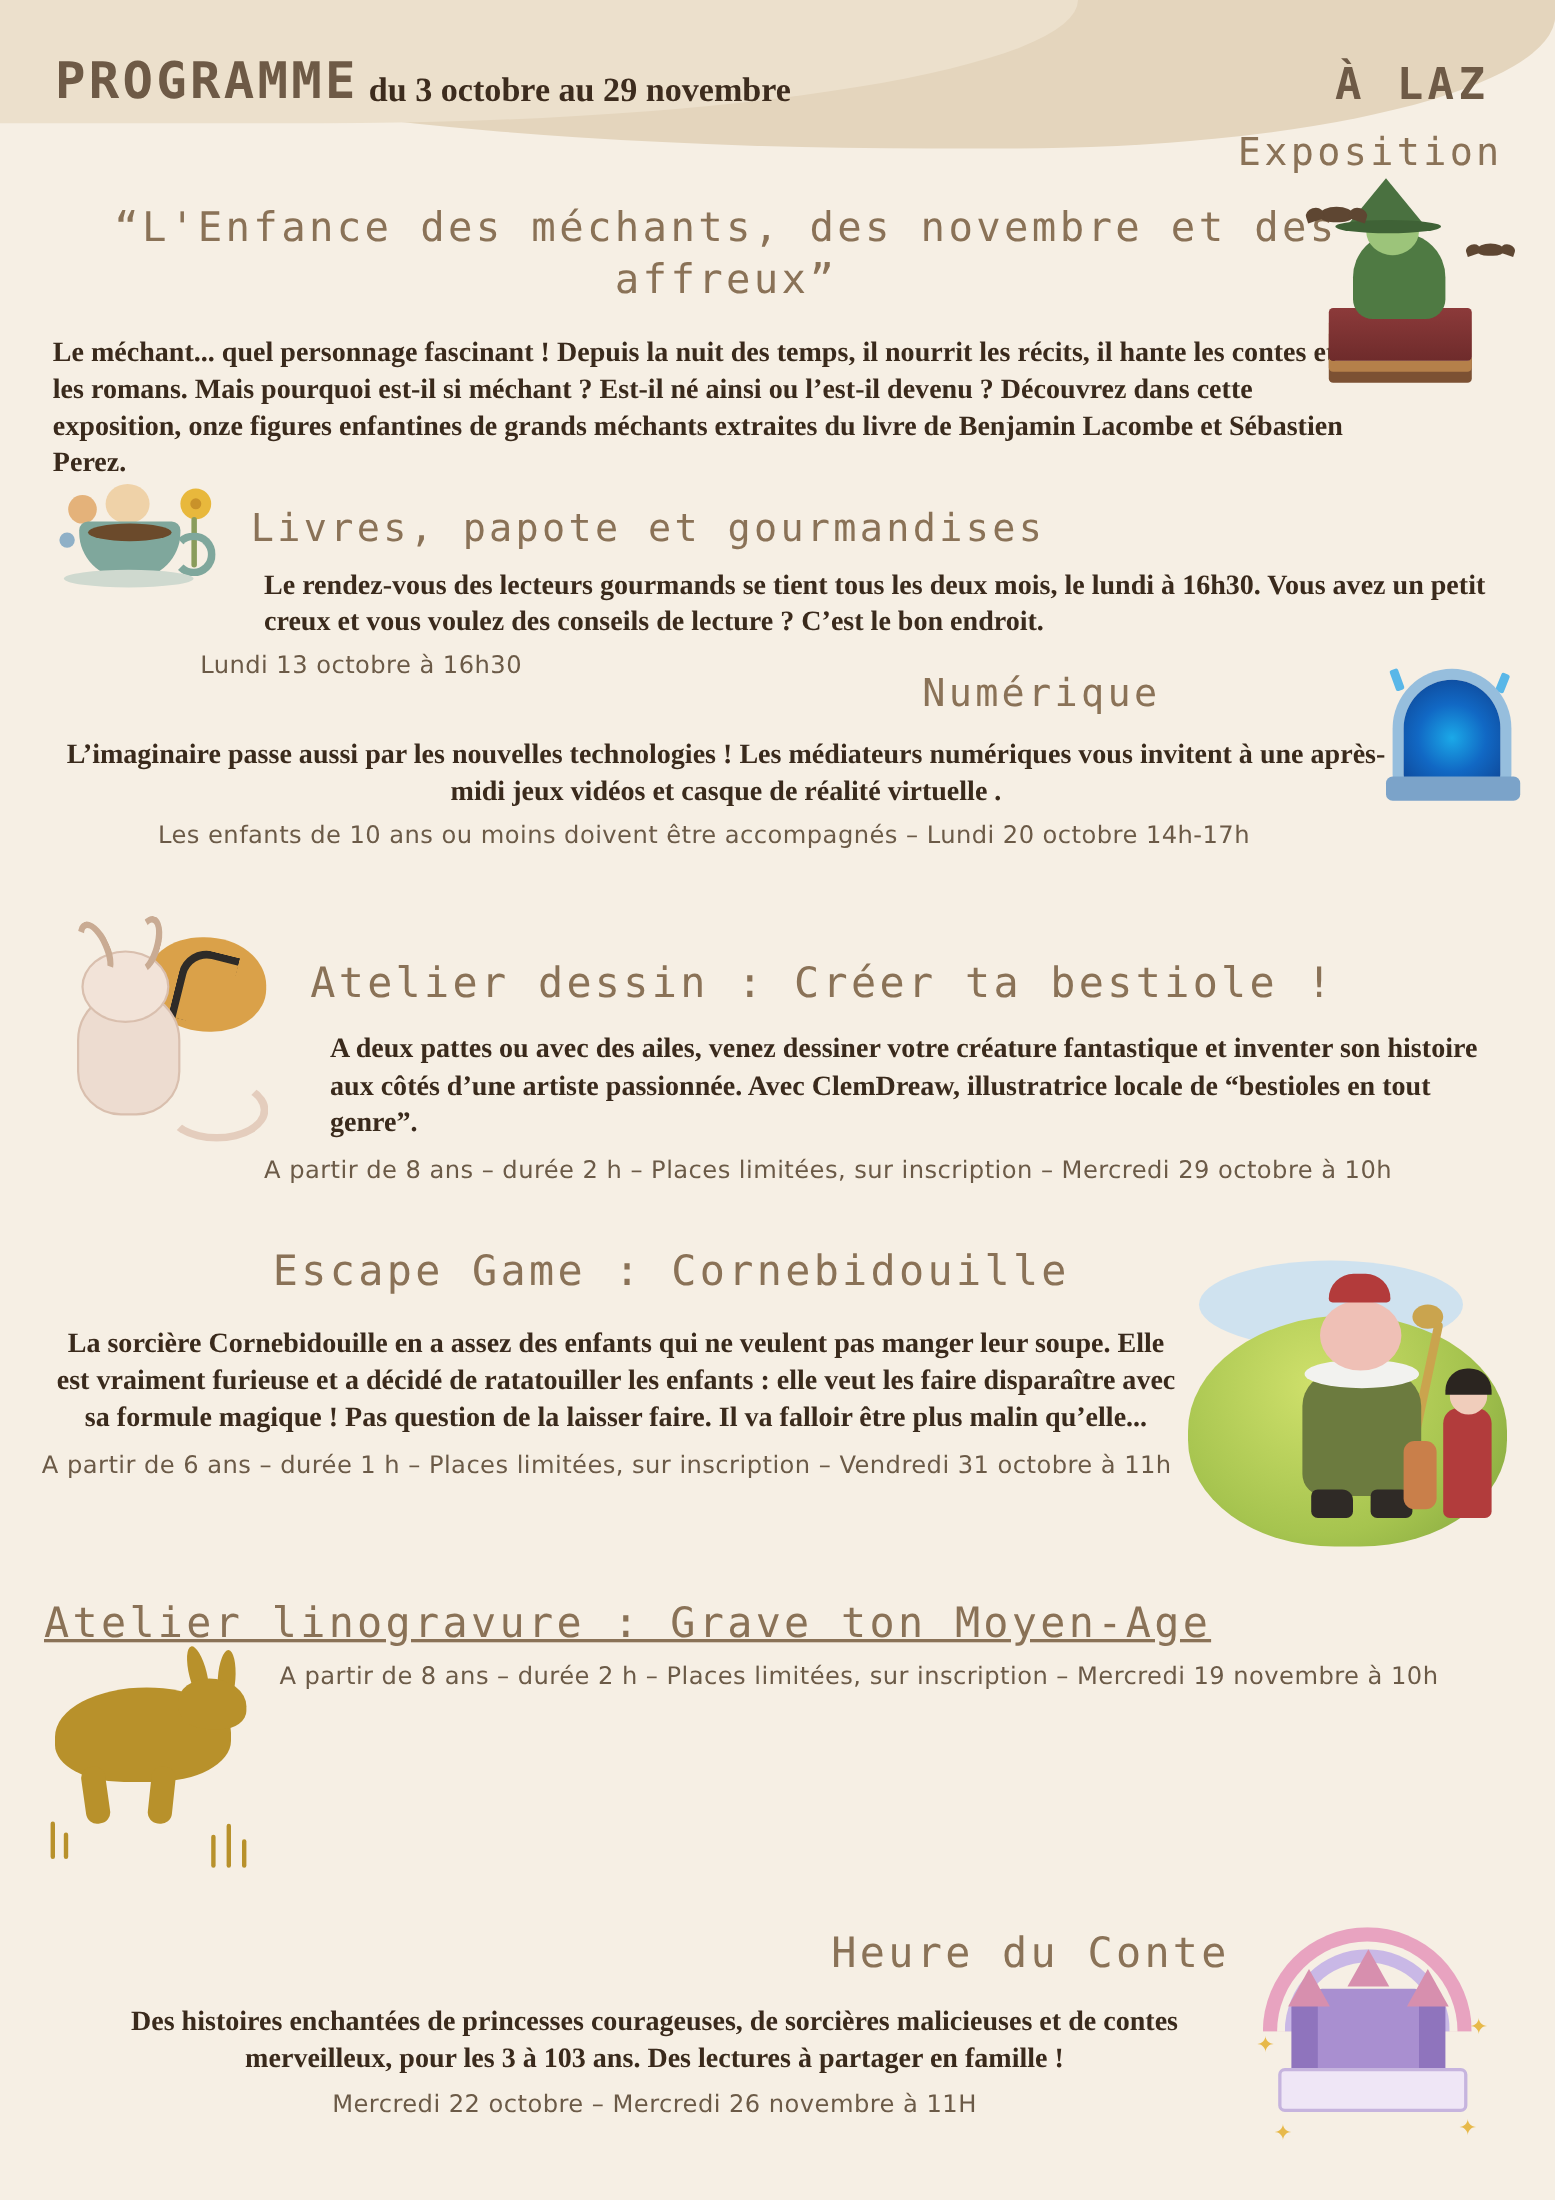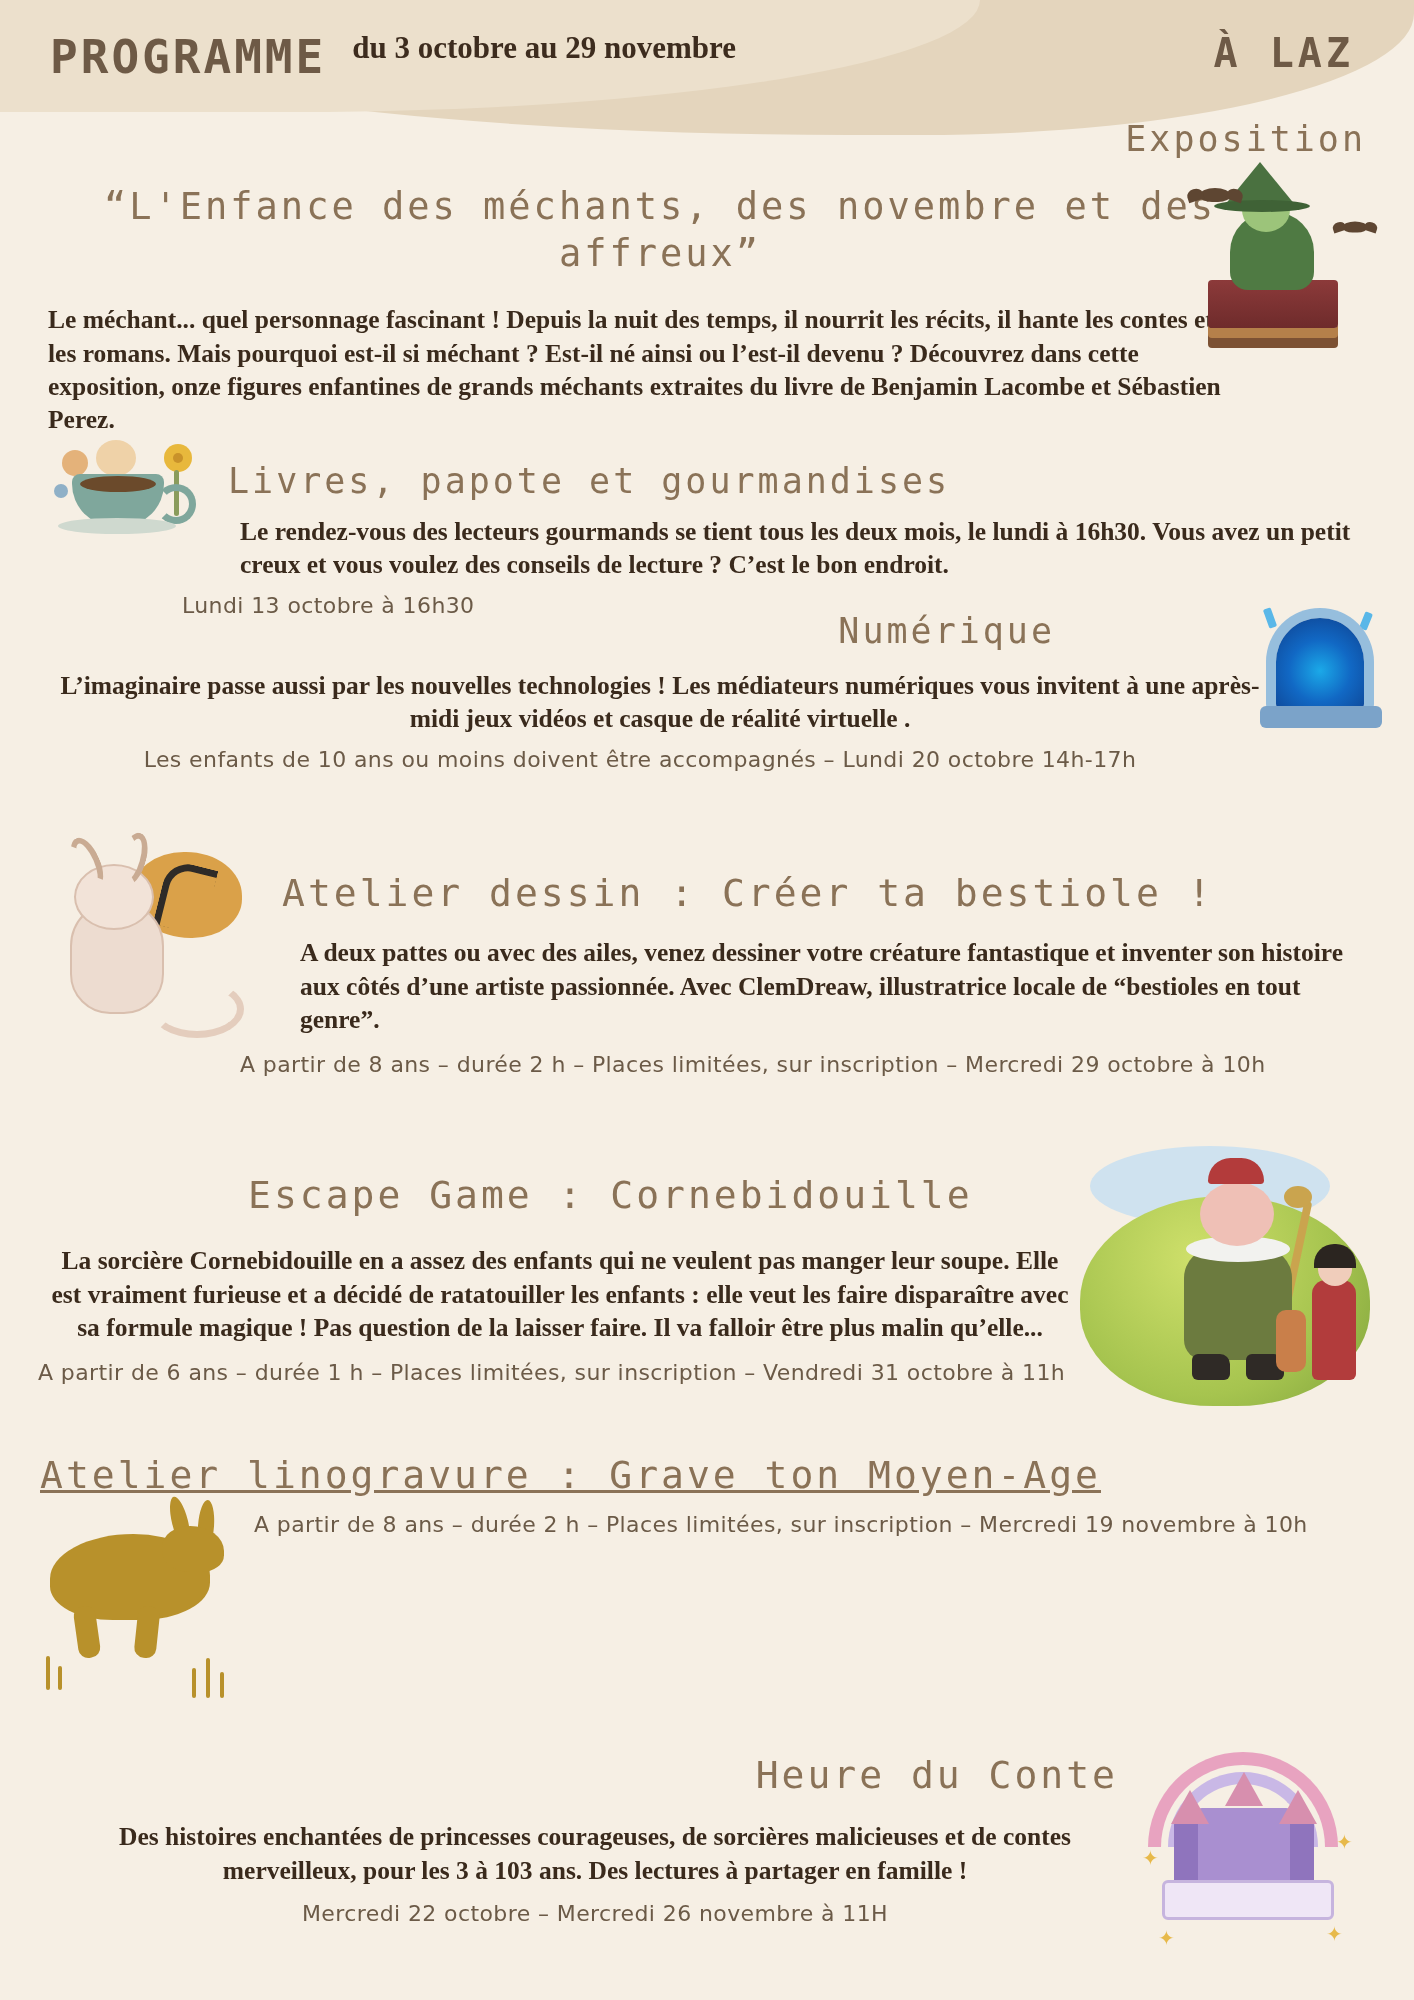--- a/index.html
+++ b/index.html
@@ -34,24 +34,24 @@
     background: #ece0cc;
     border-bottom-right-radius: 70% 100%;
   }
 
   .header {
     position: absolute;
     top: 30px; left: 0;
     width: 1414px;
     height: 70px;
     display: flex;
-    align-items: flex-start;
+    align-items: flex-end;
     padding: 0 50px;
     box-sizing: border-box;
-    gap: 26px;
+    gap: 9px;
   }
   .prog-title {
     font-family: "DejaVu Sans Mono", monospace;
     font-size: 46px;
     font-weight: bold;
     letter-spacing: 3px;
     color: #6e5a46;
   }
   .prog-dates {
     font-family: "Liberation Serif", serif;
@@ -429,21 +429,21 @@
 <div class="illus" style="left:40px; top:830px; width:240px; height:270px;">
   <div class="blob-orange"></div>
   <div class="squiggle"></div>
   <div class="creature-body"></div>
   <div class="creature-head"></div>
   <div class="horn" style="left:34px; top:6px; transform:rotate(-24deg);"></div>
   <div class="horn" style="left:80px; top:2px; transform:rotate(16deg);"></div>
   <div class="tail"></div>
 </div>
 
-<div class="section" style="left:0; top:1172px; width:1230px;">
+<div class="section" style="left:0; top:1132px; width:1230px;">
   <div class="sec-title big" style="margin-left:248px;">Escape Game : Cornebidouille</div>
   <div class="body-text c" style="width:1020px; margin-left:50px; margin-top:26px;">La sorcière Cornebidouille en a assez des enfants qui ne veulent pas manger leur soupe. Elle est vraiment furieuse et a décidé de ratatouiller les enfants : elle veut les faire disparaître avec sa formule magique ! Pas question de la laisser faire. Il va falloir être plus malin qu’elle...</div>
   <div class="note" style="margin-left:38px; margin-top:16px;">A partir de 6 ans – durée 1 h – Places limitées, sur inscription – Vendredi 31 octobre à 11h</div>
 </div>
 
 <div class="illus" style="left:1080px; top:1140px; width:300px; height:270px;">
   <div class="cloud"></div>
   <div class="hill"></div>
   <div class="spoon"></div>
   <div class="spoon-head"></div>

